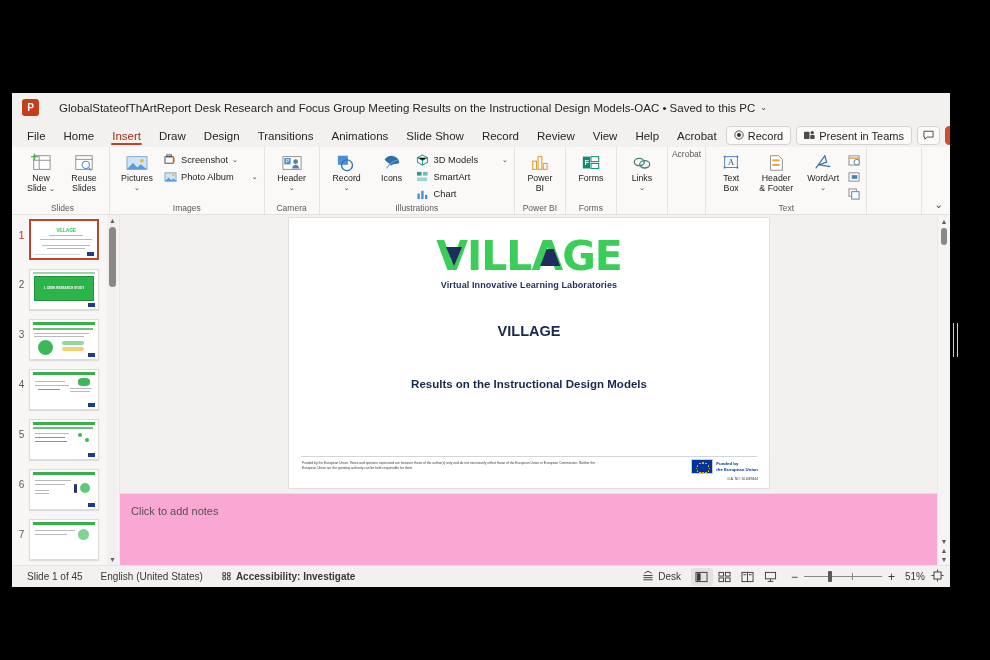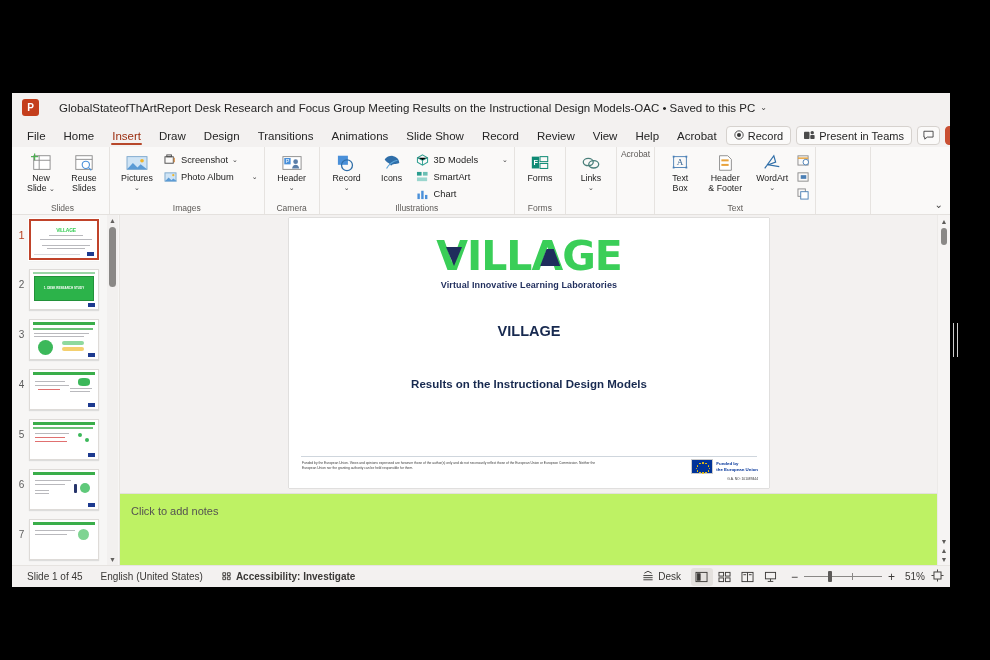--- a/index.html
+++ b/index.html
@@ -294,21 +294,21 @@
   #slide-bottom-ctrls {
     position: absolute; left: 0; right: 0; bottom: 2px;
     display: flex; flex-direction: column; align-items: center; gap: 2px;
   }
   .sb-mini { font-size: 7px; color: #5d5b59; line-height: 1; }
 
   
   #notes-pane {
     height: 72px;
     border-top: 1px solid #e3e0dd;
-    background: #bef264;
+    background: #f9a8d4;
     position: relative;
   }
   #notes-placeholder {
     font-size: 11px; color: #545251;
     padding: 11px 0 0 11px;
   }
 
   
   #status-bar {
     position: absolute; left: 0; right: 0; bottom: 0;
@@ -557,20 +557,36 @@
                   <rect x="9.7" y="7.5" width="2.6" height="4.5" fill="#4a90d9"></rect>
                 </svg>
             </span>
             <span>Chart</span>
           </div>
         </div>
       </div>
       <div class="rgroup-label">Illustrations</div>
     </div>
 
+    <div class="rgroup">
+      <div class="rgroup-items">
+        <div class="bigbtn">
+          <span class="ico">
+            <svg width="22" height="20" viewBox="0 0 24 22">
+              <rect x="4" y="9" width="4.2" height="9" fill="none" stroke="#e0a030" stroke-width="1.2"></rect>
+              <rect x="9.8" y="4" width="4.2" height="14" fill="none" stroke="#e0a030" stroke-width="1.2"></rect>
+              <rect x="15.6" y="11.5" width="4.2" height="6.5" fill="none" stroke="#e0a030" stroke-width="1.2"></rect>
+            </svg>
+          </span>
+          <span>Power</span>
+          <span>BI</span>
+        </div>
+      </div>
+      <div class="rgroup-label">Power BI</div>
+    </div>
 
     <div class="rgroup">
       <div class="rgroup-items">
         <div class="bigbtn">
           <span class="ico">
             <svg width="22" height="20" viewBox="0 0 24 22">
               <rect x="3" y="4" width="8" height="13" fill="#0e8a74"></rect>
               <text x="5" y="13" font-size="8" fill="#fff" font-family="sans-serif" font-weight="bold">F</text>
               <rect x="12" y="4" width="8.5" height="5.5" fill="none" stroke="#0e8a74" stroke-width="1.1"></rect>
               <rect x="12" y="11.5" width="8.5" height="5.5" fill="none" stroke="#0e8a74" stroke-width="1.1"></rect>

